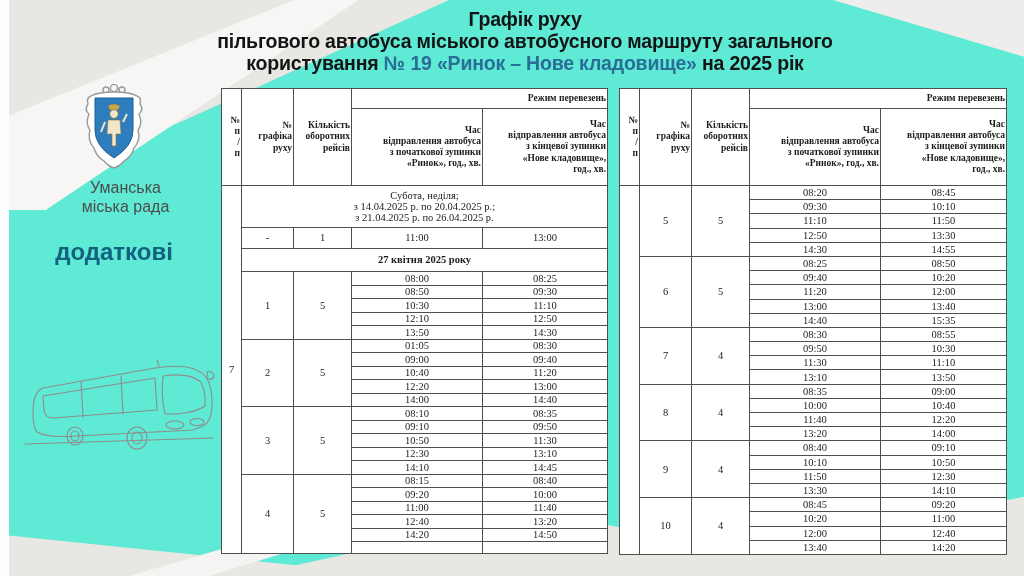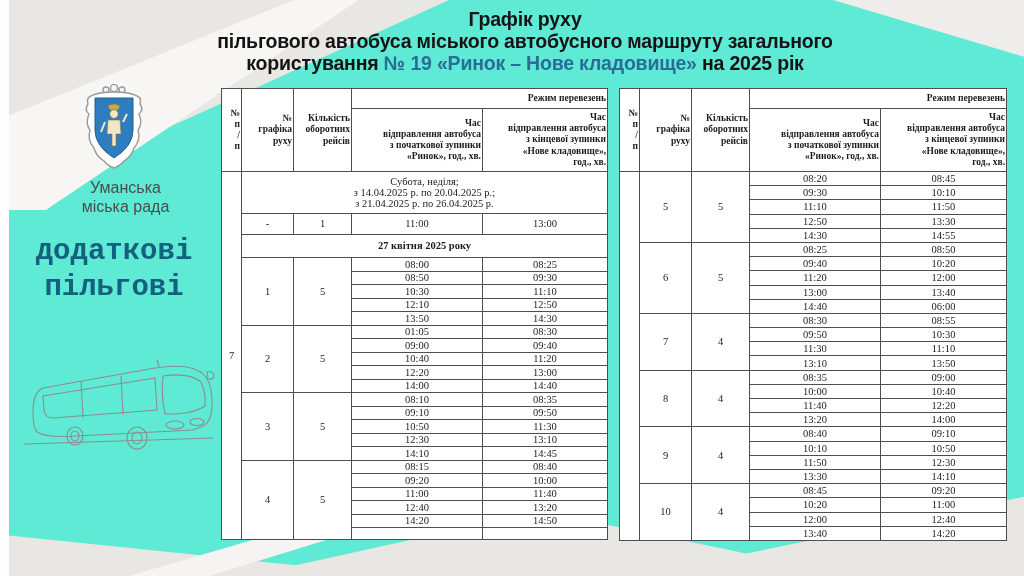--- a/index.html
+++ b/index.html
@@ -24,34 +24,34 @@
 
   
   .title{position:absolute;left:128px;top:8px;width:776px;text-align:center;
     font-weight:bold;font-size:19.5px;line-height:22px;color:#141414;letter-spacing:-0.2px;}
   .title .route{color:#2a6d97;}
 
   
   .left-panel{position:absolute;left:0;top:84px;width:210px;text-align:center;}
   .emblem{display:block;margin:0 auto;}
   .org-name{margin-top:6px;font-size:16px;line-height:19px;color:#4c4c4c;font-weight:500;padding-left:23px;}
-  .headline{margin-top:18px;font-weight:bold;font-size:29px;line-height:36px;color:#14607f;font-family:Liberation Mono, monospace;}
+  .headline{margin-top:18px;font-weight:bold;font-size:24px;line-height:36px;color:#14607f;}
   .bus-wrap{position:absolute;left:8px;top:268px;width:204px;}
 
   
   table.sched{position:absolute;border-collapse:collapse;table-layout:fixed;background:#fff;z-index:2;}
   .t-left{left:212px;top:88px;width:386px;}
   .t-right{left:610px;top:88px;width:387px;}
   table.sched th,table.sched td{border:1px solid #4e4e4e;padding:0 1px;text-align:center;
     vertical-align:middle;color:#1c1c1c;overflow:hidden;}
   table.sched th{font-family:"Liberation Serif",serif;font-weight:bold;font-size:9.5px;
     line-height:1.18;white-space:pre-line;text-align:right;}
   table.sched td{font-family:"Liberation Serif",serif;font-size:10.5px;line-height:1.05;}
   tr.mode-row{height:20px;}
-  tr.subhead-row{height:63px;}
+  tr.subhead-row{height:77px;}
   th.pp-th{font-size:8.5px;line-height:1.1;}
   .t-left tbody tr{height:13.5px;}
   .t-right tbody tr{height:14.2px;}
   tr.note-row{height:42px !important;}
   tr.dash-row{height:21px !important;}
   tr.date-row{height:23px !important;}
   tr.pad-row{height:12px !important;}
   td.note-cell{white-space:pre-line;font-size:10.5px;}
   td.date-cell{font-weight:bold;}
   td.pp-cell{font-size:10px;}
@@ -88,21 +88,20 @@
           <path d="M30,36 L42,36 L43,50 L38,50 L38,62 L34,62 L34,50 L29,50 Z"></path>
           <path d="M27,38 L23,48 M45,38 L49,30" stroke="#f2e6c8" stroke-width="2"></path>
         </g>
       </svg>
       <div class="org-name">
         <div>Уманська</div>
         <div>міська рада</div>
       </div>
       <div class="headline">
         <div>додаткові</div>
-        <div>пільгові</div>
       </div>
       <div class="bus-wrap">
         <svg width="204" height="108" viewBox="0 0 204 108">
           <g fill="none" stroke="#8d8d8d" stroke-width="1.1" stroke-linejoin="round" stroke-linecap="round">
             <path d="M8,92 L196,86"></path>
             <path d="M20,80 Q16,76 16,60 Q16,40 26,36 L138,16 Q176,10 188,24 Q196,34 195,56 Q194,70 186,74 L176,78 L60,84 Q30,86 20,80 Z"></path>
             <path d="M26,44 L138,26 L140,58 L36,66 Q28,66 27,58 Z"></path>
             <path d="M64,30 L66,65 M104,24 L106,62"></path>
             <path d="M146,24 Q172,20 184,30 Q189,40 188,54 Q180,60 160,62 L148,62 Q144,44 146,24 Z"></path>
             <ellipse cx="58" cy="84" rx="8" ry="9"></ellipse>
@@ -334,21 +333,21 @@
           <tr>
             <td>11:20</td>
             <td>12:00</td>
           </tr>
           <tr>
             <td>13:00</td>
             <td>13:40</td>
           </tr>
           <tr>
             <td>14:40</td>
-            <td>06:00</td>
+            <td>15:35</td>
           </tr>
           <tr>
             <td rowspan="4">7</td>
             <td rowspan="4">4</td>
             <td>08:30</td>
             <td>08:55</td>
           </tr>
           <tr>
             <td>09:50</td>
             <td>10:30</td>

